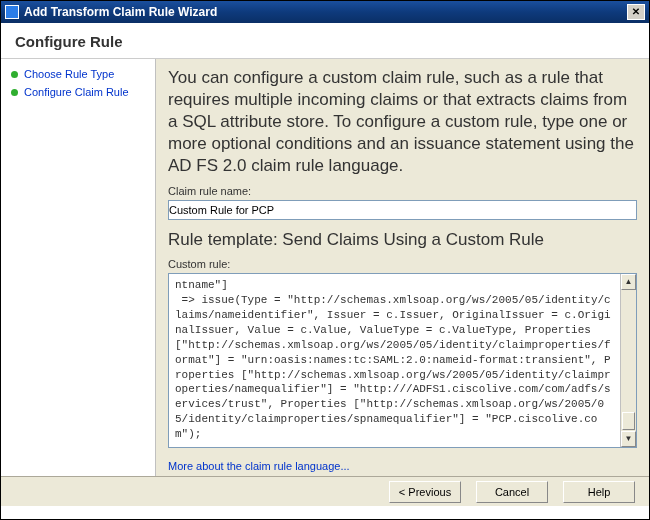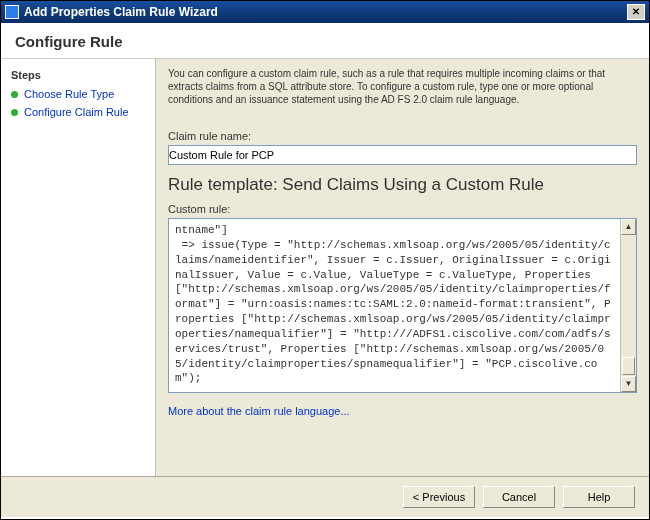--- a/index.html
+++ b/index.html
@@ -87,23 +87,23 @@
     display: inline-block;
   }
   .content {
     flex: 1;
     padding: 8px 12px;
     background: #ece9d8;
     color: #333;
     overflow: hidden;
   }
   .intro {
-    font-size: 10px;
+    font-size: 17px;
     line-height: 1.3;
-    margin-bottom: 24px;
+    margin-bottom: 8px;
   }
   .lbl {
     font-size: 11px;
     margin: 6px 0 3px;
   }
   input.txt {
     width: 100%;
     height: 20px;
     font-size: 11px;
     padding: 2px 0;
@@ -160,28 +160,28 @@
   }
   .vscroll .arrow.bot { position: absolute; bottom: 0; left:0; right:0;}
   .link {
     color: #0033cc;
     font-size: 11px;
     margin-top: 12px;
     display: inline-block;
     cursor: pointer;
   }
   .footer {
-    height: 41px;
+    height: 30px;
     border-top: 1px solid #aca899;
     background: #ece9d8;
     display: flex;
     align-items: center;
     justify-content: flex-end;
     padding: 0 14px;
-    gap: 8px;
+    gap: 15px;
   }
   .footer button {
     height: 22px;
     min-width: 72px;
     font-size: 11px;
     background: #ece9d8;
     border: 1px solid #888;
     border-top-color: #fff;
     border-left-color: #fff;
     cursor: pointer;
@@ -189,32 +189,31 @@
   }
   .footer button.default {
     border: 2px solid #3a6ea5;
   }
 </style>
 </head>
 <body>
 
 <div class="titlebar">
   <span class="ticon"></span>
-  <span>Add Properties Claim Rule Wizard</span>
+  <span>Add Transform Claim Rule Wizard</span>
   <span class="spacer"></span>
   <span class="close">✕</span>
 </div>
 
 <div class="header">
   <h1>Configure Rule</h1>
 </div>
 
 <div class="body">
   <div class="sidebar">
-    <div class="shead">Steps</div>
     <div class="step">
       <span class="dot"></span>
       <span>Choose Rule Type</span>
     </div>
     <div class="step">
       <span class="dot"></span>
       <span>Configure Claim Rule</span>
     </div>
   </div>
 

